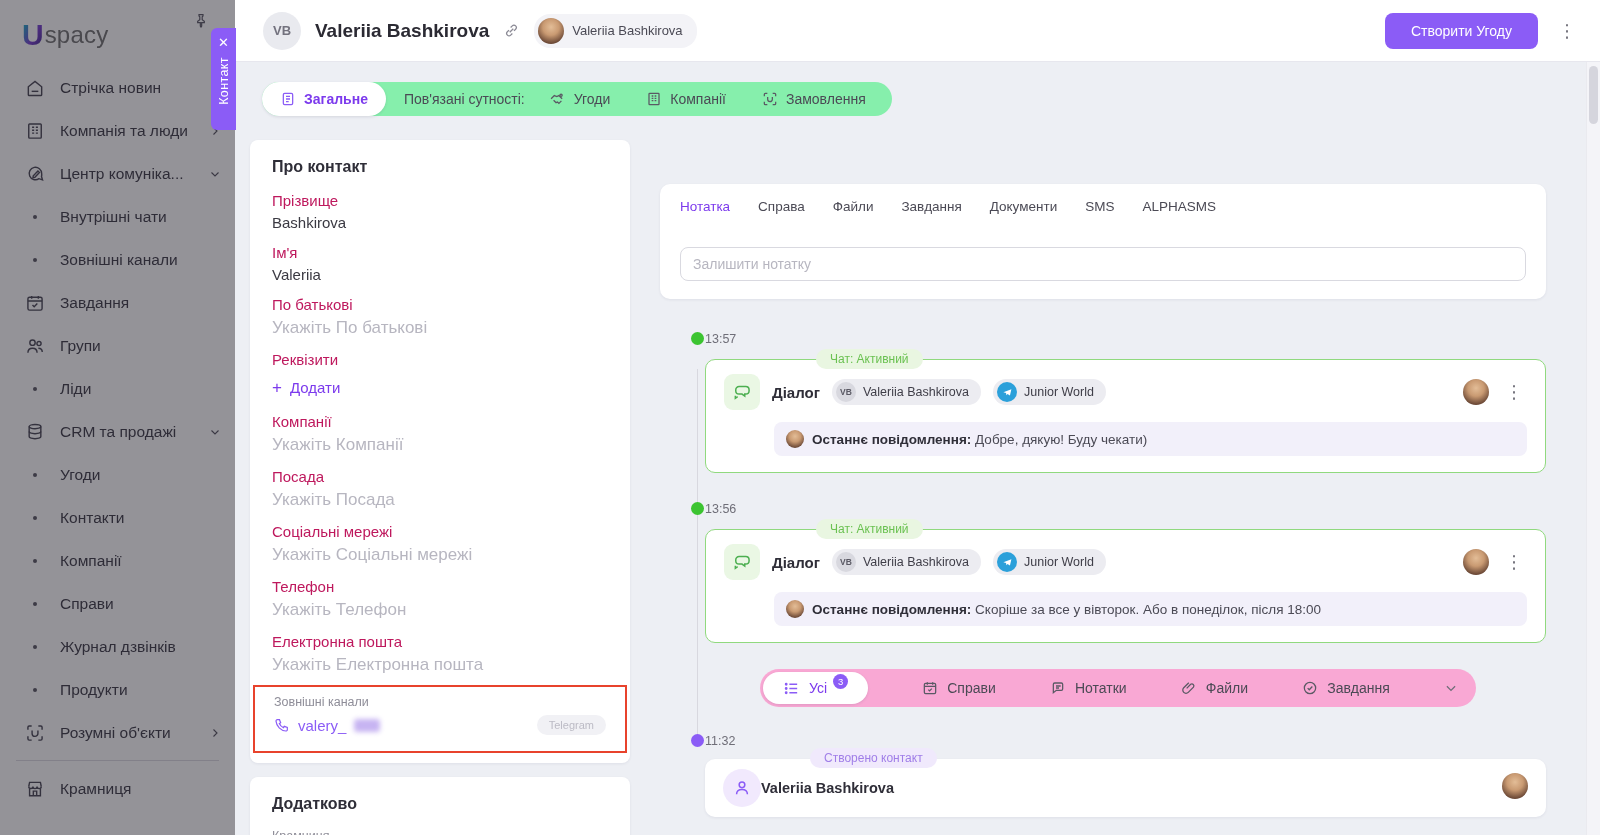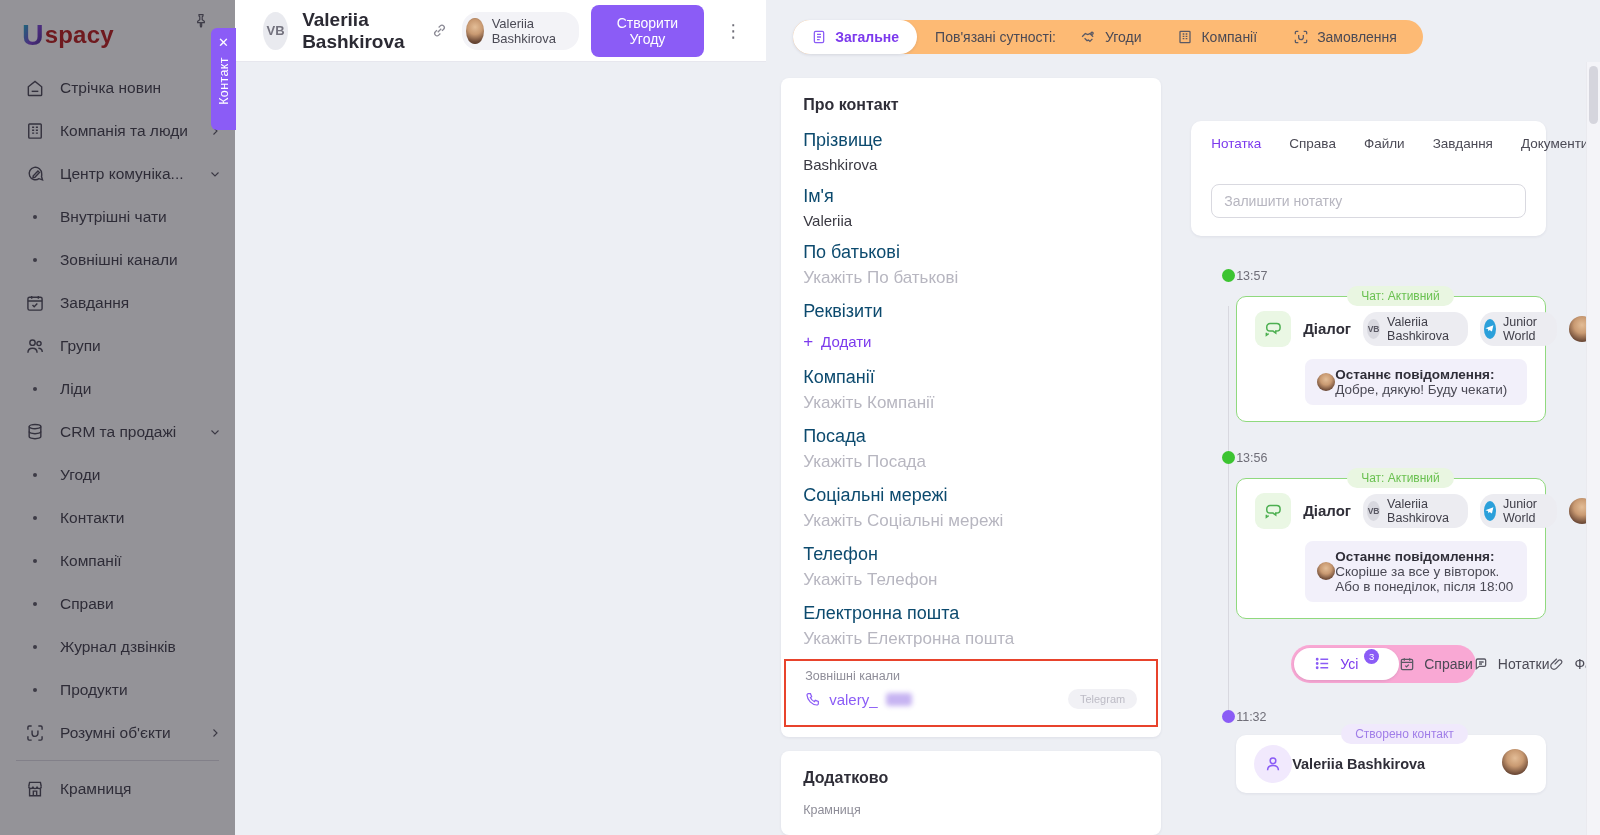--- a/index.html
+++ b/index.html
@@ -5,66 +5,66 @@
   * { margin:0; padding:0; box-sizing:border-box; }
   html,body { width:1600px; height:835px; }
   body { font-family:"Liberation Sans", sans-serif; background:#edeff4; overflow:hidden; }
   #app { position:relative; width:1600px; height:835px; display:flex; overflow:hidden; }
 
   
   .sidebar { position:relative; width:235px; height:100%; background:#fff; flex:0 0 235px; z-index:1; }
   .sidebar-inner { padding-top:10px; }
   .logo { display:flex; align-items:center; gap:2px; padding:8px 0 14px 22px; }
   .logo-u { font-size:30px; font-weight:bold; background:linear-gradient(120deg,#19b5c8 10%,#7a3fd1 55%,#432e8f 90%); -webkit-background-clip:text; background-clip:text; color:transparent; letter-spacing:-1px; }
-  .logo-text { font-size:24px; font-weight:bold; color:#b91c1c; letter-spacing:0.2px; }
+  .logo-text { font-size:24px; font-weight:normal; color:#737373; letter-spacing:0.2px; }
   .pin { position:absolute; top:12px; right:26px; color:#5d5b68; }
   .nav-item { height:43px; display:flex; align-items:center; gap:14px; padding:0 14px 0 24px; color:#3f3d49; font-size:15.5px; cursor:pointer; }
   .nav-item .ic { width:22px; height:22px; flex:0 0 22px; display:flex; align-items:center; justify-content:center; color:#4a4856; }
   .nav-item.sub { padding-left:24px; }
   .nav-item.sub .bullet { width:22px; display:flex; justify-content:center; }
   .nav-item.sub .bullet::before { content:""; width:4px; height:4px; border-radius:50%; background:#5b5965; }
   .nav-item .chev { margin-left:auto; color:#55535f; display:flex; }
   .nav-divider { height:1px; background:#dddce2; margin:6px 16px; }
   .sidebar-overlay { position:absolute; inset:0; background:rgba(27,25,36,0.47); z-index:2; }
 
   
   .ribbon { position:absolute; left:211px; top:28px; width:25px; height:102px; background:#8b5cf6; border-radius:6px 0 0 6px; z-index:5; display:flex; flex-direction:column; align-items:center; padding:8px 0 10px; cursor:pointer; }
   .ribbon .x { color:#fff; font-size:13px; line-height:1; margin-bottom:8px; }
   .ribbon .vtext { writing-mode:vertical-rl; transform:rotate(180deg); color:#fff; font-size:12.5px; letter-spacing:0.4px; }
 
   
-  .main { flex:1; display:flex; flex-direction:row; min-width:0; }
+  .main { flex:1; display:flex; flex-direction:column; min-width:0; }
   .topbar { height:62px; background:#fff; border-bottom:1px solid #e7e7ee; display:flex; align-items:center; padding:0 20px 0 28px; gap:12px; flex:0 0 62px; }
   .avatar-initials { width:38px; height:38px; border-radius:50%; background:#e9eaef; color:#73727e; font-size:13px; font-weight:bold; display:flex; align-items:center; justify-content:center; }
   .page-title { font-size:19px; font-weight:bold; color:#2b2a33; margin-left:2px; }
   .link-ic { color:#8a8994; display:flex; margin:0 2px; }
   .linked-pill { display:flex; align-items:center; gap:8px; background:#f3f3f7; border-radius:16px; padding:4px 14px 4px 4px; font-size:13px; color:#4b4a55; cursor:pointer; }
   .photo { border-radius:50%; background:radial-gradient(circle at 50% 35%, #e3bd97 0%, #c99a72 38%, #6e4b38 75%, #503527 100%); }
   .topbar-right { margin-left:auto; display:flex; align-items:center; gap:16px; }
   .btn-primary { background:#8b5cf6; color:#fff; border:none; border-radius:8px; font-size:14px; padding:10px 26px; font-family:inherit; cursor:pointer; }
   .dots-v { color:#6f6e78; font-size:18px; letter-spacing:0; cursor:pointer; line-height:1; padding:4px; }
 
   .content { flex:1; overflow:hidden; padding:20px 54px 0 15px; }
   
-  .tabbar { display:inline-flex; align-items:flex-end; background:#fdba74; border-radius:18px; height:34px; margin-left:12px; padding-right:8px; }
+  .tabbar { display:inline-flex; align-items:flex-end; background:#86efac; border-radius:18px; height:34px; margin-left:12px; padding-right:8px; }
   .tab { display:flex; align-items:center; gap:8px; font-size:14px; color:#4b4a55; padding:0 18px; cursor:pointer; height:34px; }
   .tab .ic { display:flex; color:#5a5964; }
   .tab.active { background:#fff; border-radius:17px; color:#7c3aed; box-shadow:0 1px 3px rgba(40,40,70,0.12); font-weight:bold; }
   .tab.active .ic { color:#8b5cf6; }
   .tab.label-only { cursor:default; padding-right:6px; }
 
   .columns { display:flex; gap:30px; margin-top:24px; align-items:center; }
 
   
   .left-col { width:380px; flex:0 0 380px; }
   .card { background:#fff; border-radius:8px; box-shadow:0 1px 3px rgba(35,35,70,0.07); }
   .about-card { padding:18px 22px 10px; }
   .card-title { font-size:16px; font-weight:bold; color:#2f2e38; margin-bottom:16px; }
   .field { margin-bottom:13px; }
-  .field .flabel { font-size:18px; color:#0c4a6e; margin-bottom:5px; }
+  .field .flabel { font-size:15px; color:#be185d; margin-bottom:5px; }
   .field .fvalue { font-size:15px; color:#3a3942; }
   .field .fplaceholder { font-size:17px; color:#b7b6c0; }
   .add-link { display:inline-flex; align-items:center; gap:8px; color:#7c3aed; font-size:15px; margin:6px 0 4px; cursor:pointer; }
   .add-link .plus { font-size:17px; line-height:1; }
   .redbox { border:2px solid #e8432c; margin:10px -19px 0; padding:8px 19px 16px; }
   .ext-row { display:flex; align-items:center; justify-content:space-between; margin-top:2px; }
   .ext-val { display:flex; align-items:center; gap:8px; color:#8b5cf6; font-size:15px; cursor:pointer; }
   .blur-blob { display:inline-block; width:26px; height:13px; border-radius:3px; background:#c7b4f2; filter:blur(2.5px); }
   .badge-soft { background:#f1f1f5; color:#bcbbc5; font-size:11px; padding:4px 12px; border-radius:11px; }
   .additional-card { margin-top:14px; padding:18px 22px; }
@@ -91,21 +91,21 @@
   .chat-card { position:relative; margin-top:12px; background:#fff; border:1.5px solid #90d97e; border-radius:10px; padding:14px 18px 16px; }
   .chat-badge { position:absolute; top:-11px; left:110px; background:#e9f6e1; color:#6ac151; font-size:12px; padding:3px 14px; border-radius:11px; }
   .chat-row { display:flex; align-items:center; gap:12px; }
   .chat-ic { width:36px; height:36px; border-radius:9px; background:#eaf7e4; display:flex; align-items:center; justify-content:center; color:#4caf50; flex:0 0 36px; }
   .chat-type { font-size:15px; font-weight:bold; color:#2f2e38; }
   .pill { display:flex; align-items:center; gap:7px; background:#ececf1; border-radius:14px; padding:3px 12px 3px 4px; font-size:12.5px; color:#3f3e48; }
   .pill .mini { width:20px; height:20px; border-radius:50%; display:flex; align-items:center; justify-content:center; }
   .mini.initials { background:#d8d8df; color:#5a5964; font-size:8.5px; font-weight:bold; }
   .mini.tg { background:#2ba0da; color:#fff; }
   .chat-right { margin-left:auto; display:flex; align-items:center; gap:12px; }
-  .msg-bubble { margin:12px 0 0 50px; background:#f2f0fa; border-radius:8px; padding:8px 12px; display:flex; align-items:center; font-size:13.5px; color:#4b4a55; }
+  .msg-bubble { margin:12px 0 0 50px; background:#f2f0fa; border-radius:8px; padding:8px 12px; display:flex; align-items:center; gap:8px; font-size:13.5px; color:#4b4a55; }
   .msg-bubble b { color:#2f2e38; }
 
   .filterbar { display:flex; align-items:center; background:#f9a8d4; border-radius:19px; height:38px; margin:26px 70px 0 100px; padding:0 18px 0 3px; justify-content:space-between; }
   .fitem { display:flex; align-items:center; gap:9px; font-size:14px; color:#4b4a55; cursor:pointer; }
   .fitem .ic { display:flex; color:#5a5964; }
   .fitem.active { background:#fff; border-radius:17px; height:32px; padding:0 20px; color:#7c3aed; box-shadow:0 1px 3px rgba(40,40,70,0.12); }
   .fitem.active .ic { color:#8b5cf6; }
   .count-badge { background:#8b5cf6; color:#fff; font-size:9.5px; width:15px; height:15px; border-radius:50%; display:flex; align-items:center; justify-content:center; transform:translateY(-7px); margin-left:-3px; }
   .fchev { color:#6f6e78; display:flex; cursor:pointer; }
 

